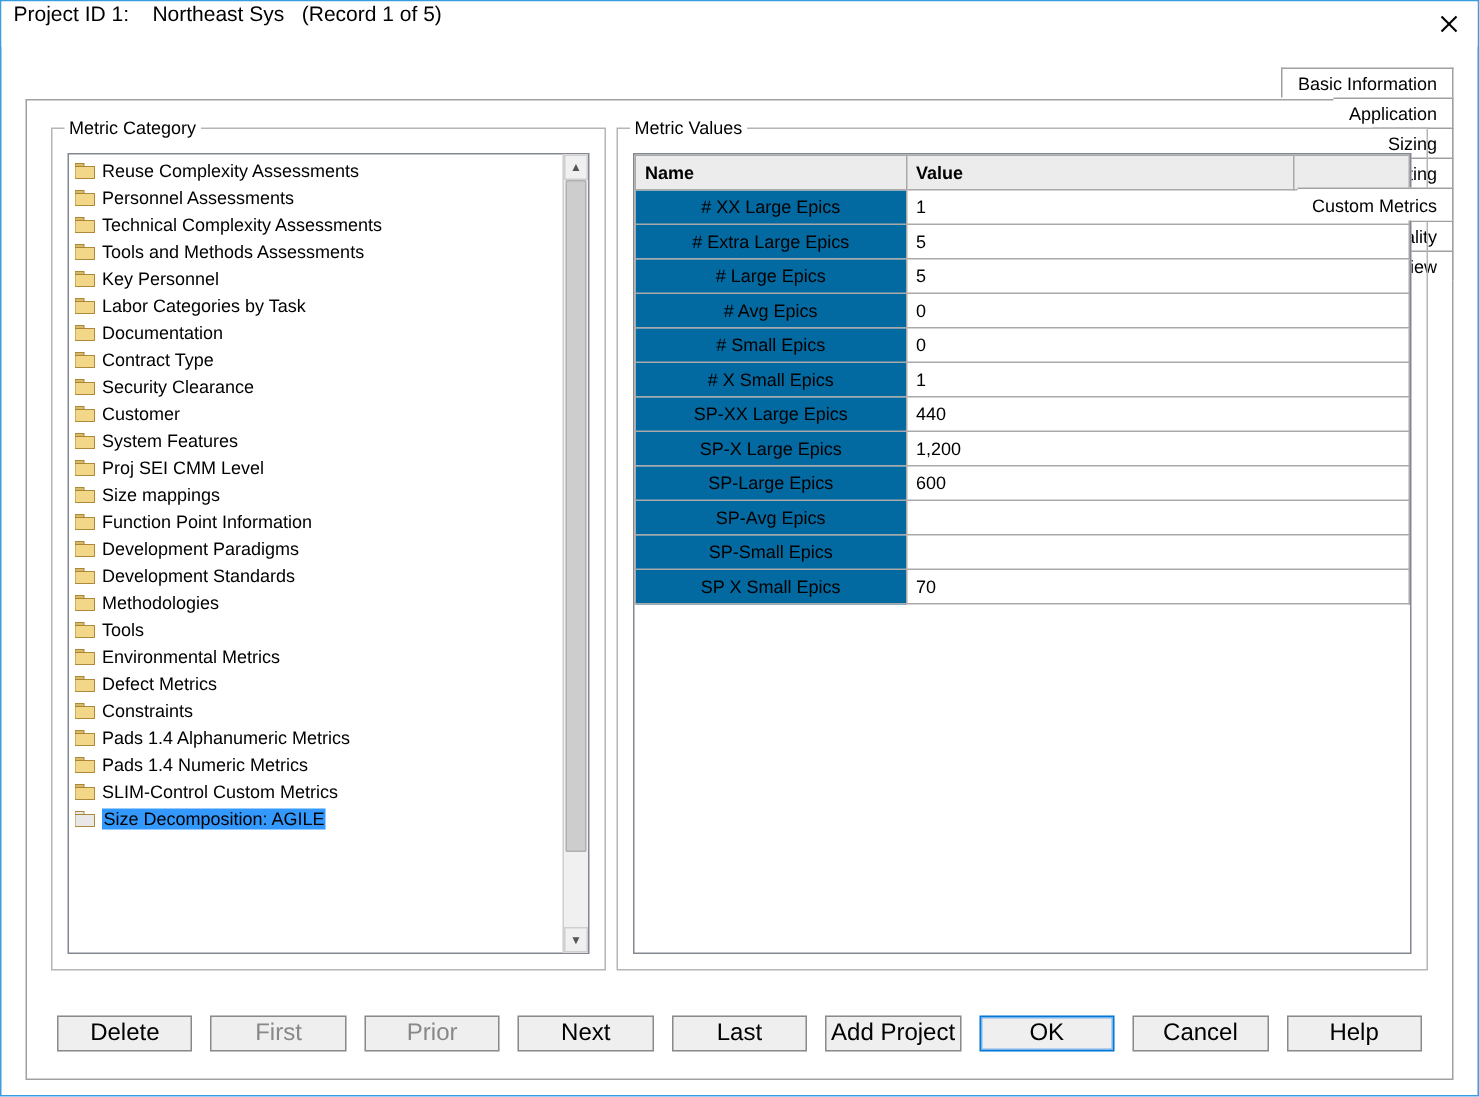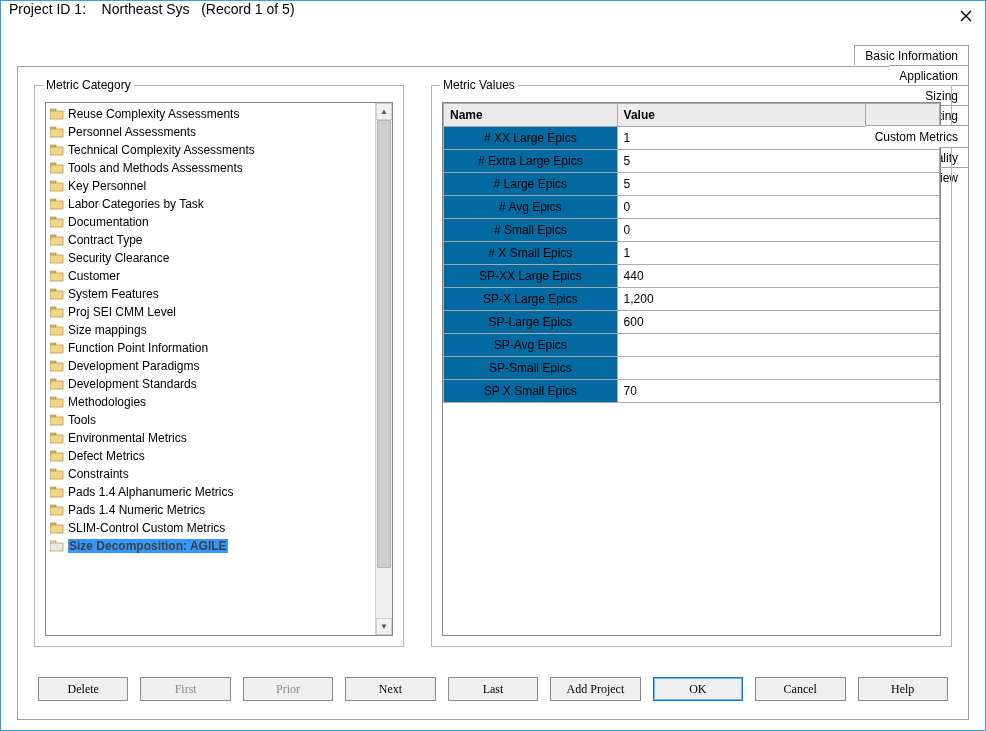--- a/index.html
+++ b/index.html
@@ -81,21 +81,21 @@
     margin-top: -1px;
     flex: 1;
     padding: 18px 16px 16px 16px;
     display: flex;
     flex-direction: column;
     background: #fff;
   }
   .panels {
     flex: 1;
     display: flex;
-    gap: 27px;
+    gap: 7px;
   }
   .groupbox {
     border: 1px solid #b5b5b5;
     position: relative;
     padding: 16px 10px 10px 10px;
     flex: 1;
     display: flex;
   }
   .groupbox .legend {
     position: absolute;
@@ -156,23 +156,22 @@
   }
   .tree-item .folder {
     width: 14px;
     height: 12px;
     margin-right: 4px;
     flex-shrink: 0;
   }
   .tree-item .label { }
   .tree-item.selected .label {
     background: #3399ff;
-    color: #404040;
+    color: #000000;
     padding: 0 1px;
-    font-weight: bold;
   }
   .tree-item.selected .folder-body { fill: #e8e8e8; }
   .tree-item.selected .folder-tab  { fill: #e8e8e8; }
 
   .table-wrap {
     border: 1px solid #828790;
     background: #fff;
     flex: 1;
     display: flex;
     flex-direction: column;
@@ -210,26 +209,25 @@
     margin-top: 30px;
     display: flex;
     gap: 12px;
     padding: 0 4px 2px 4px;
   }
   .btn {
     flex: 1;
     height: 24px;
     border: 1px solid #8a8a8a;
     background: #efefef;
-    font-size: 12px;
+    font-size: 16px;
     cursor: pointer;
     display: flex;
     align-items: center;
     justify-content: center;
-    font-family: Liberation Serif, serif;
   }
   .btn.disabled {
     color: #888;
     cursor: default;
   }
   .btn.default {
     border: 1px solid #0078d7;
     box-shadow: inset 0 0 0 1px #7eb4ea;
   }
   .arrow { font-size: 8px; color: #555; }

